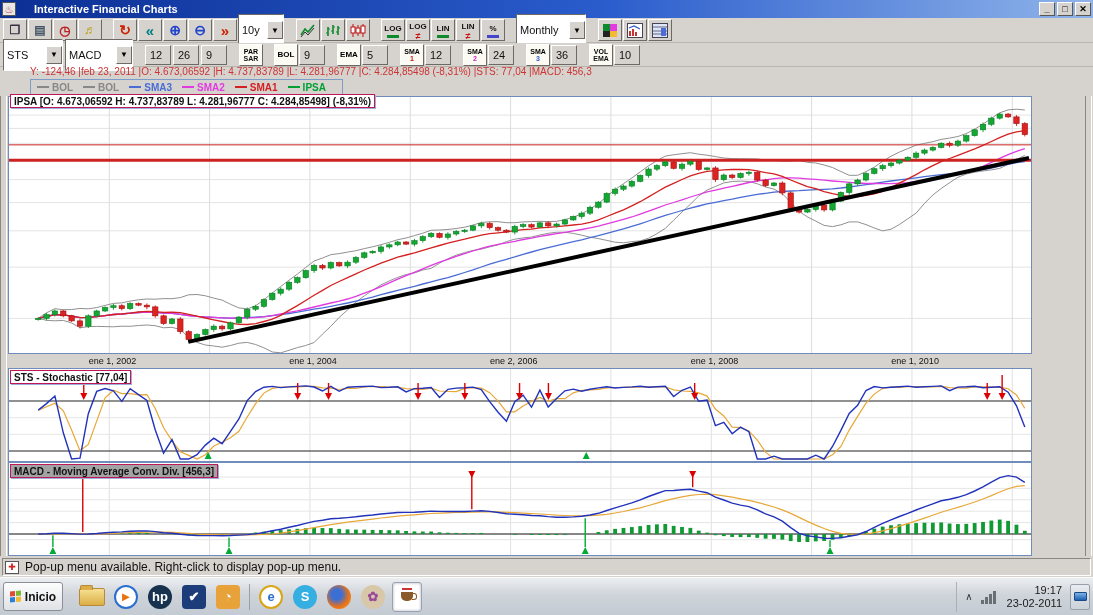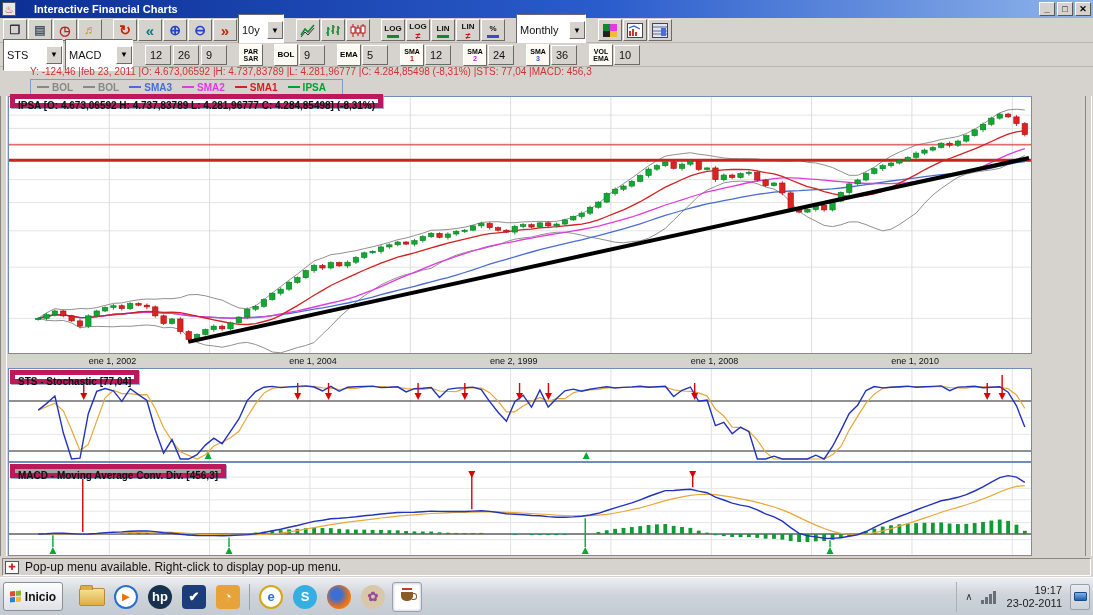--- a/index.html
+++ b/index.html
@@ -52,21 +52,21 @@
   .plot{position:absolute;left:8px;background:#fff;border:1px solid #6f8cbb;}
   #mainplot{top:0;width:1024px;height:258px;}
   #stsplot{top:272px;width:1024px;height:94px;}
   #macdplot{top:366px;width:1024px;height:94px;}
   .ylabs{position:absolute;left:1033px;width:58px;}
   .ylabs span{position:absolute;left:0;font-size:9px;color:#111;white-space:nowrap;transform:translateY(-50%);}
   .ylabs span::before{content:"";display:inline-block;width:5px;border-top:1px solid #333;
     vertical-align:middle;margin-right:1px;}
   #xlabels{position:absolute;left:8px;top:259px;width:1024px;height:14px;}
   #xlabels span{position:absolute;top:1px;font-size:9px;color:#111;transform:translateX(-50%);white-space:nowrap;}
-  .chartlabel{position:absolute;border:5px solid #be185d;background:#fff;font-size:10px;
+  .chartlabel{position:absolute;border:1px solid #be185d;background:#fff;font-size:10px;
     font-weight:bold;color:#111;padding:0 3px;height:14px;line-height:13px;white-space:nowrap;
     box-shadow:1px 1px 0 #9bb0d4;}
   #ipsa-label{left:10px;top:-2px;}
   #sts-label{left:10px;top:274px;}
   #macd-label{left:10px;top:368px;background:#a3a3a3;}
   
   #statusbar{position:absolute;left:2px;top:558px;width:1089px;height:18px;background:#d6d3ce;
     border:1px solid;border-color:#8a8781 #fff #fff #8a8781;display:flex;align-items:center;padding:0 2px;}
   #statusbar .sicon{width:14px;height:13px;border:1px solid #555;background:#fff;color:#cc2222;
     font-size:9px;line-height:11px;text-align:center;margin-right:6px;}
@@ -595,21 +595,21 @@
             <rect x="996.3966386554622" y="17.082503634545503" width="5.4" height="2.7868142645254466" fill="#dd2222" stroke="#a01111" stroke-width="0.6"></rect>
             <line x1="1007.4579831932774" x2="1007.4579831932774" y1="18.113544601828686" y2="28.924398103858685" stroke="#dd2222" stroke-width="1"></line>
             <rect x="1004.7579831932774" y="19.86931789907095" width="5.4" height="6.761184489301542" fill="#dd2222" stroke="#a01111" stroke-width="0.6"></rect>
             <line x1="1015.8193277310925" x2="1015.8193277310925" y1="25.12406427742124" y2="39.443200788644766" stroke="#dd2222" stroke-width="1"></line>
             <rect x="1013.1193277310924" y="26.63050238837249" width="5.4" height="10.94675372403755" fill="#dd2222" stroke="#a01111" stroke-width="0.6"></rect>
             <line x1="179.225" y1="244.873089062526" x2="1020" y2="60.98604348725008" stroke="#000000" stroke-width="4"></line>
           </svg></div>
       <div id="xlabels">
           <span style="left: 104.433px;">ene 1, 2002</span>
           <span style="left: 305.105px;">ene 1, 2004</span>
-          <span style="left: 505.777px;">ene 2, 1999</span>
+          <span style="left: 505.777px;">ene 2, 2006</span>
           <span style="left: 706.45px;">ene 1, 2008</span>
           <span style="left: 907.122px;">ene 1, 2010</span>
         </div>
 
       <div id="stsplot" class="plot"><svg width="1022" height="92" viewBox="0 0 1022 92">
             <line x1="100.25210084033614" x2="100.25210084033614" y1="0" y2="92" stroke="#e0e0e0"></line>
             <line x1="200.58823529411765" x2="200.58823529411765" y1="0" y2="92" stroke="#e0e0e0"></line>
             <line x1="300.92436974789916" x2="300.92436974789916" y1="0" y2="92" stroke="#e0e0e0"></line>
             <line x1="401.2605042016807" x2="401.2605042016807" y1="0" y2="92" stroke="#e0e0e0"></line>
             <line x1="501.5966386554622" x2="501.5966386554622" y1="0" y2="92" stroke="#e0e0e0"></line>

